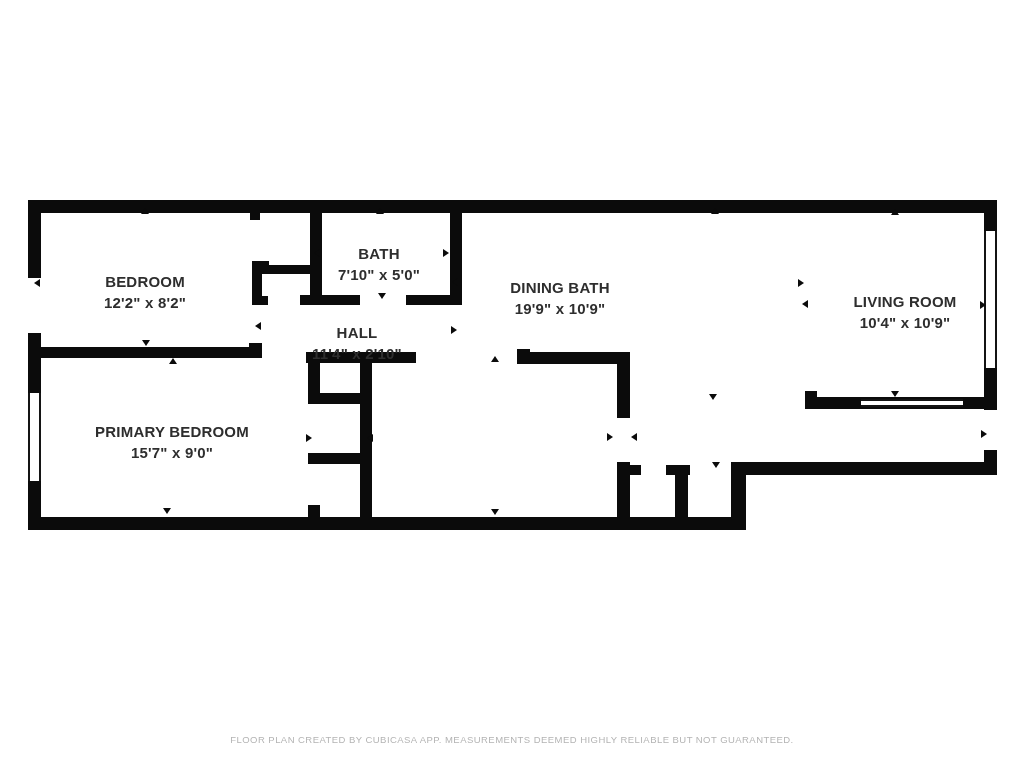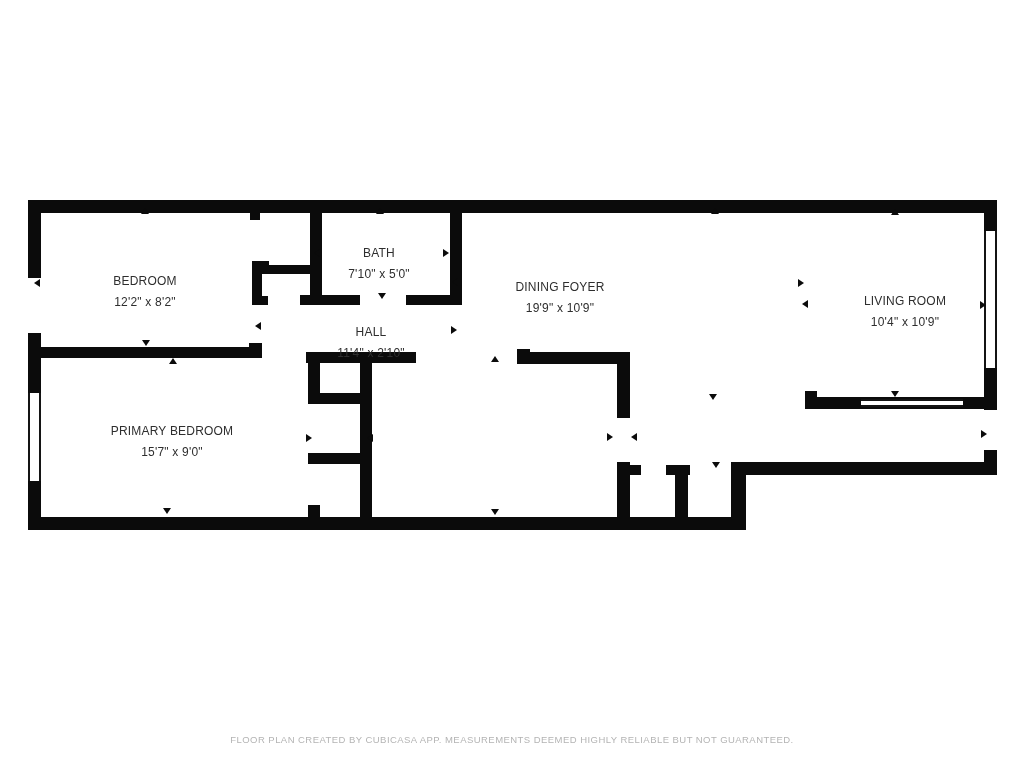--- a/index.html
+++ b/index.html
@@ -12,21 +12,21 @@
   .window{position:absolute;box-sizing:border-box;background:#ffffff;}
   .win-v{border-left:2px solid #141414;border-right:2px solid #141414;}
   .win-h{border-top:2px solid #141414;border-bottom:2px solid #141414;}
   .marker{position:absolute;width:0;height:0;}
   .m-up{border-left:4px solid transparent;border-right:4px solid transparent;border-bottom:6px solid #0b0b0b;}
   .m-down{border-left:4px solid transparent;border-right:4px solid transparent;border-top:6px solid #0b0b0b;}
   .m-left{border-top:4px solid transparent;border-bottom:4px solid transparent;border-right:6px solid #0b0b0b;}
   .m-right{border-top:4px solid transparent;border-bottom:4px solid transparent;border-left:6px solid #0b0b0b;}
   .room-label{
     position:absolute;transform:translateX(-50%);text-align:center;
-    font-size:12px;line-height:21px;color:#2e2e2e;white-space:nowrap;letter-spacing:0.2px;
+    font-size:15px;line-height:21px;color:#2e2e2e;white-space:nowrap;letter-spacing:0.2px;font-weight:bold;
   }
   .room-name,.room-dims{display:block;}
   #footer-note{
     position:absolute;left:50%;top:734px;transform:translateX(-50%);
     font-size:9.5px;color:#b4b4b4;letter-spacing:0.45px;white-space:nowrap;
   }
 </style>
 </head>
 <body>
 
@@ -101,26 +101,26 @@
     <div class="marker m-down" style="left: 163px; top: 508px;"></div>
     <div class="marker m-down" style="left: 491px; top: 509px;"></div>
     <div class="room-label" style="left: 145px; top: 271px;">
       <span class="room-name">BEDROOM</span>
       <span class="room-dims">12'2" x 8'2"</span>
     </div>
     <div class="room-label" style="left: 379px; top: 243px;">
       <span class="room-name">BATH</span>
       <span class="room-dims">7'10" x 5'0"</span>
     </div>
-    <div class="room-label" style="left: 357px; top: 322px; margin-left: 14px;">
+    <div class="room-label" style="left: 357px; top: 322px;">
       <span class="room-name">HALL</span>
       <span class="room-dims">11'4" x 2'10"</span>
     </div>
     <div class="room-label" style="left: 560px; top: 277px;">
-      <span class="room-name">DINING FOYER</span>
+      <span class="room-name">DINING BATH</span>
       <span class="room-dims">19'9" x 10'9"</span>
     </div>
     <div class="room-label" style="left: 905px; top: 291px;">
       <span class="room-name">LIVING ROOM</span>
       <span class="room-dims">10'4" x 10'9"</span>
     </div>
     <div class="room-label" style="left: 172px; top: 421px;">
       <span class="room-name">PRIMARY BEDROOM</span>
       <span class="room-dims">15'7" x 9'0"</span>
     </div>

